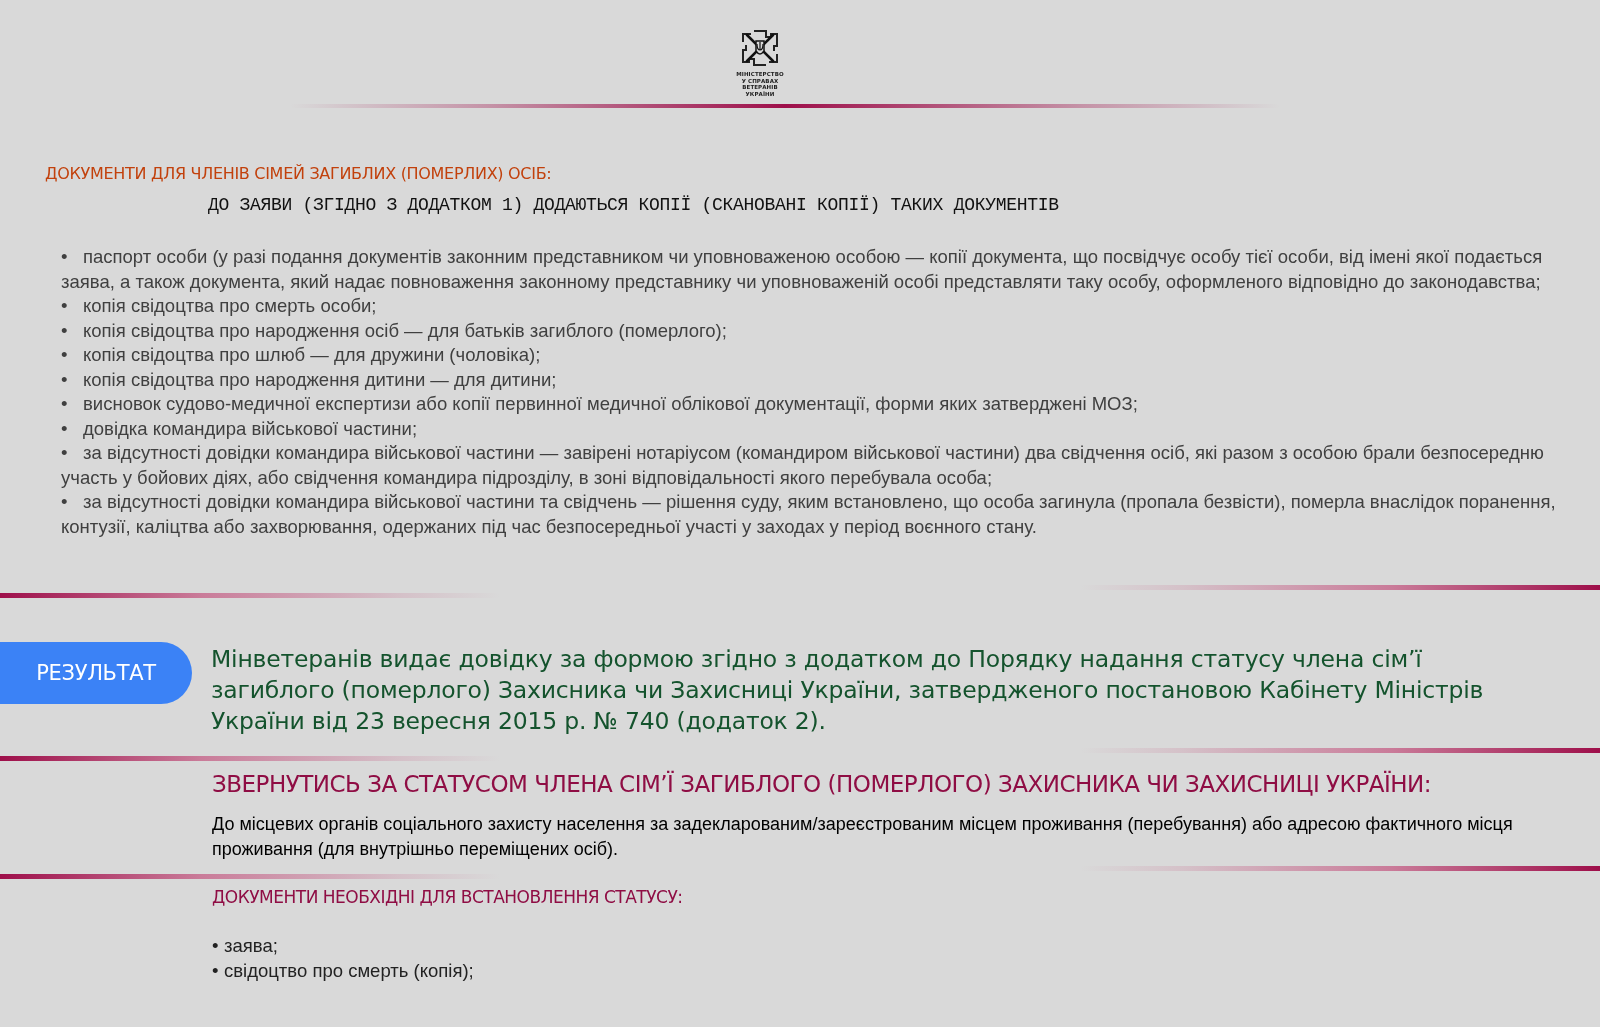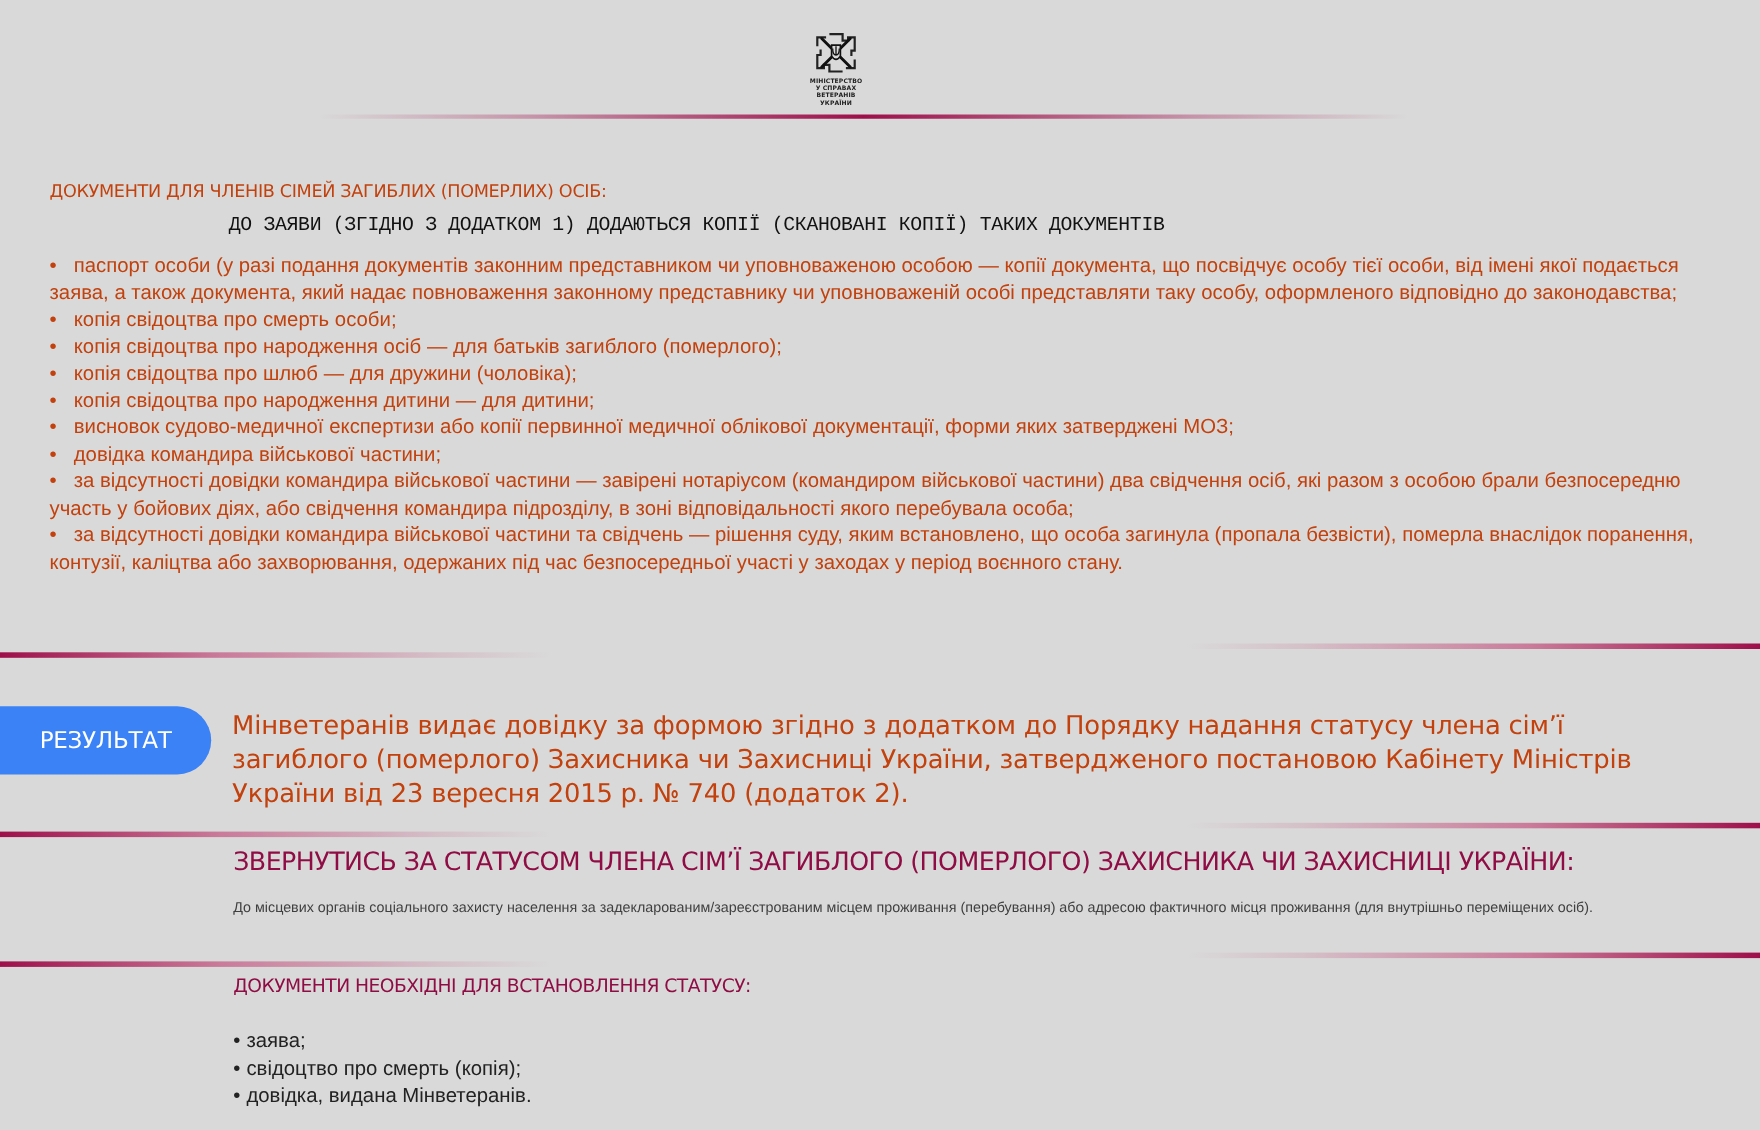--- a/index.html
+++ b/index.html
@@ -34,42 +34,42 @@
     
     .h-main {
       left: 45px; top: 148px; font-family: "DejaVu Sans", sans-serif; font-size: 16px;
       color: #c2410c; font-weight: normal; letter-spacing: -0.3px; white-space: nowrap; margin-top: 16px;
     }
     .h-sub {
       left: 208px; top: 195px; font-family: Liberation Mono, monospace; font-size: 18px;
       color: #111; letter-spacing: -0.3px; white-space: nowrap;
     }
     .body-list {
-      left: 45px; top: 229px; width: 1500px; margin: 0; padding: 0; list-style: none;
-      font-size: 18.5px; line-height: 24.5px; color: #c2410c;
+      left: 45px; top: 229px; width: 1500px; margin: 16px; padding: 0; list-style: none;
+      font-size: 18.5px; line-height: 24.5px; color: #404040;
     }
     .body-list li { margin: 0; padding: 0; }
     .bullet { display: inline-block; width: 22px; }
     
     .result-badge {
       left: 0; top: 642px; width: 192px; height: 62px; background: #3b82f6;
       border-radius: 0 31px 31px 0; color: #fff; display: flex; align-items: center;
       justify-content: center; font-family: "DejaVu Sans", sans-serif; font-size: 21px;
       letter-spacing: -0.3px;
     }
     .result-text {
       left: 211px; top: 644px; width: 1340px; font-family: "DejaVu Sans", sans-serif;
-      font-size: 23.5px; line-height: 31px; color: #c2410c; letter-spacing: -0.2px;
+      font-size: 23.5px; line-height: 31px; color: #14532d; letter-spacing: -0.2px;
     }
     .h-apply {
       left: 212px; top: 771px; font-family: "DejaVu Sans", sans-serif; font-size: 23px;
       color: #8f0d44; letter-spacing: -0.5px; white-space: nowrap;
     }
     .apply-text {
-      left: 212px; top: 812px; width: 1360px; font-size: 13px; line-height: 25px; color: #404040;
+      left: 212px; top: 812px; width: 1360px; font-size: 18px; line-height: 25px; color: #000000;
     }
     .h-docs {
       left: 212px; top: 887px; font-family: "DejaVu Sans", sans-serif; font-size: 17px;
       color: #8f0d44; letter-spacing: -0.5px; white-space: nowrap;
     }
     .docs-list {
       left: 212px; top: 933px; margin: 0; padding: 0; list-style: none;
       font-size: 18.5px; line-height: 25px; color: #222;
     }
     .docs-list .bullet { width: 12px; }
@@ -125,14 +125,13 @@
 <div class="abs h-apply">ЗВЕРНУТИСЬ ЗА СТАТУСОМ ЧЛЕНА СІМ’Ї ЗАГИБЛОГО (ПОМЕРЛОГО) ЗАХИСНИКА ЧИ ЗАХИСНИЦІ УКРАЇНИ:</div>
 <div class="abs apply-text">До місцевих органів соціального захисту населення за задекларованим/зареєстрованим місцем проживання (перебування) або адресою фактичного місця проживання (для внутрішньо переміщених осіб).</div>
 
 <div class="abs rule-right" style="top:866px; width:520px;"></div>
 <div class="abs rule-left" style="top:874px; width:500px;"></div>
 
 <div class="abs h-docs">ДОКУМЕНТИ НЕОБХІДНІ ДЛЯ ВСТАНОВЛЕННЯ СТАТУСУ:</div>
 <ul class="abs docs-list">
   <li><span class="bullet">•</span><span>заява;</span></li>
   <li><span class="bullet">•</span><span>свідоцтво про смерть (копія);</span></li>
-  <li><span class="bullet">•</span><span>довідка, видана Мінветеранів.</span></li>
 </ul>
 
 </body></html>

